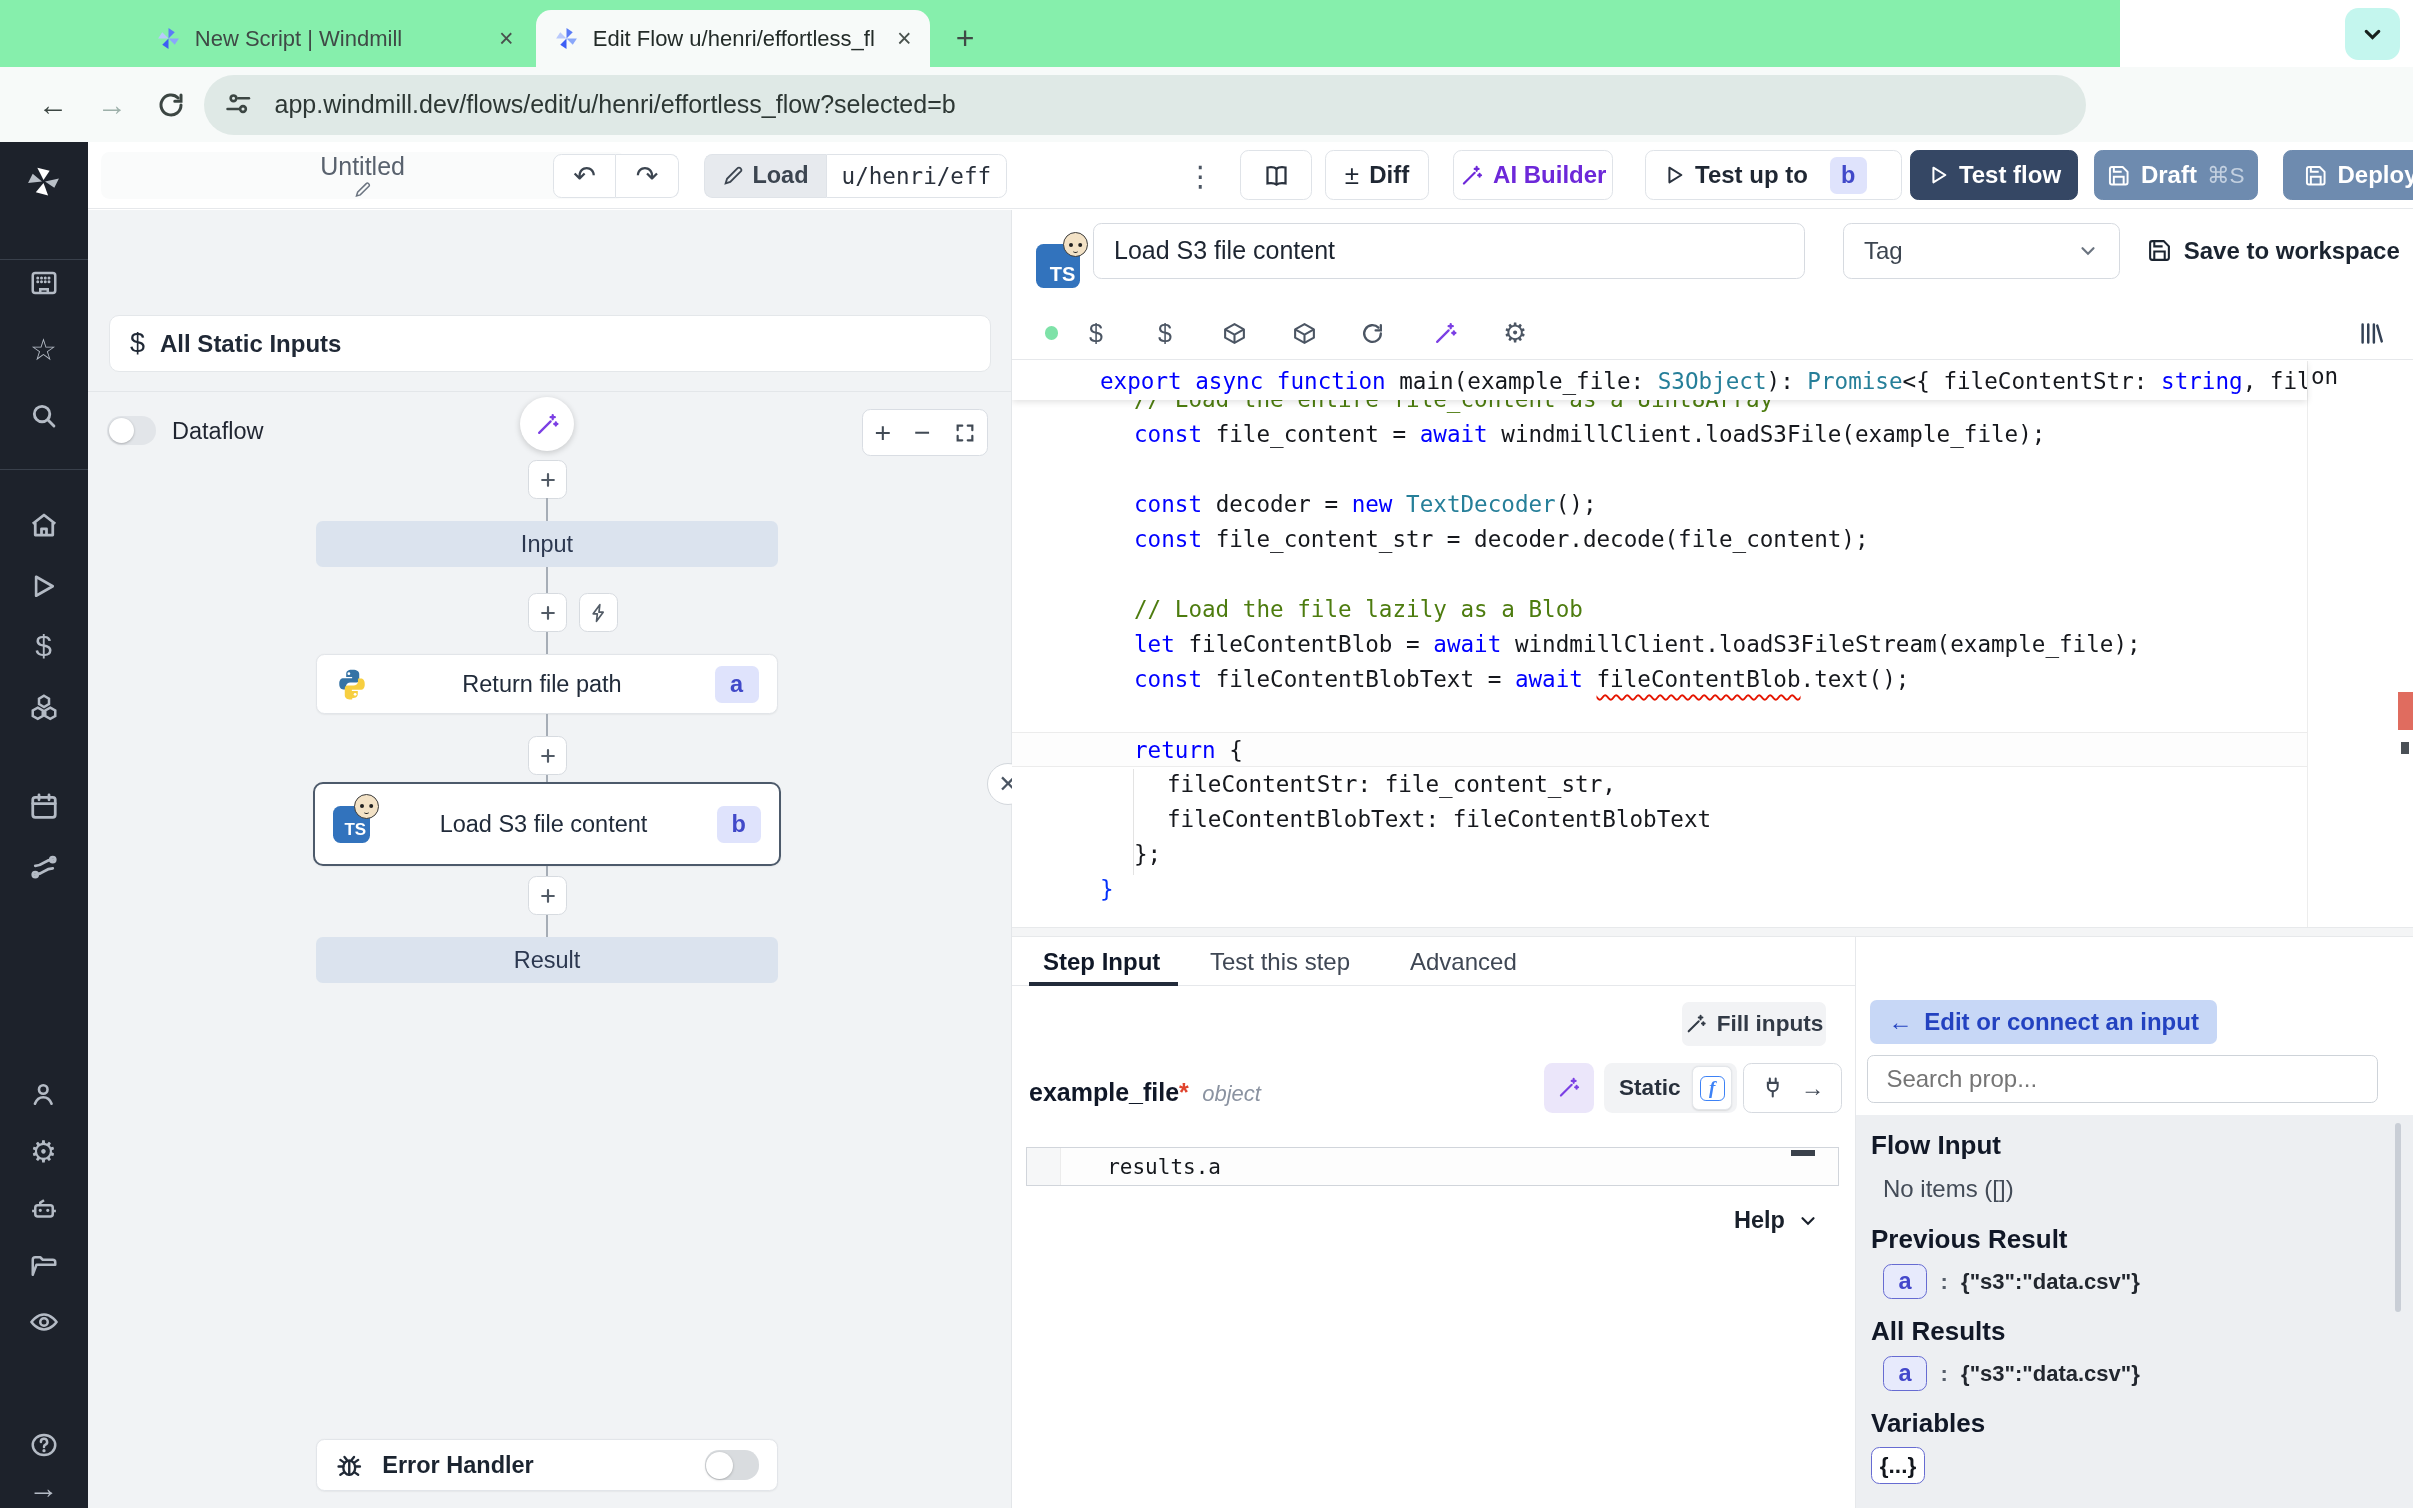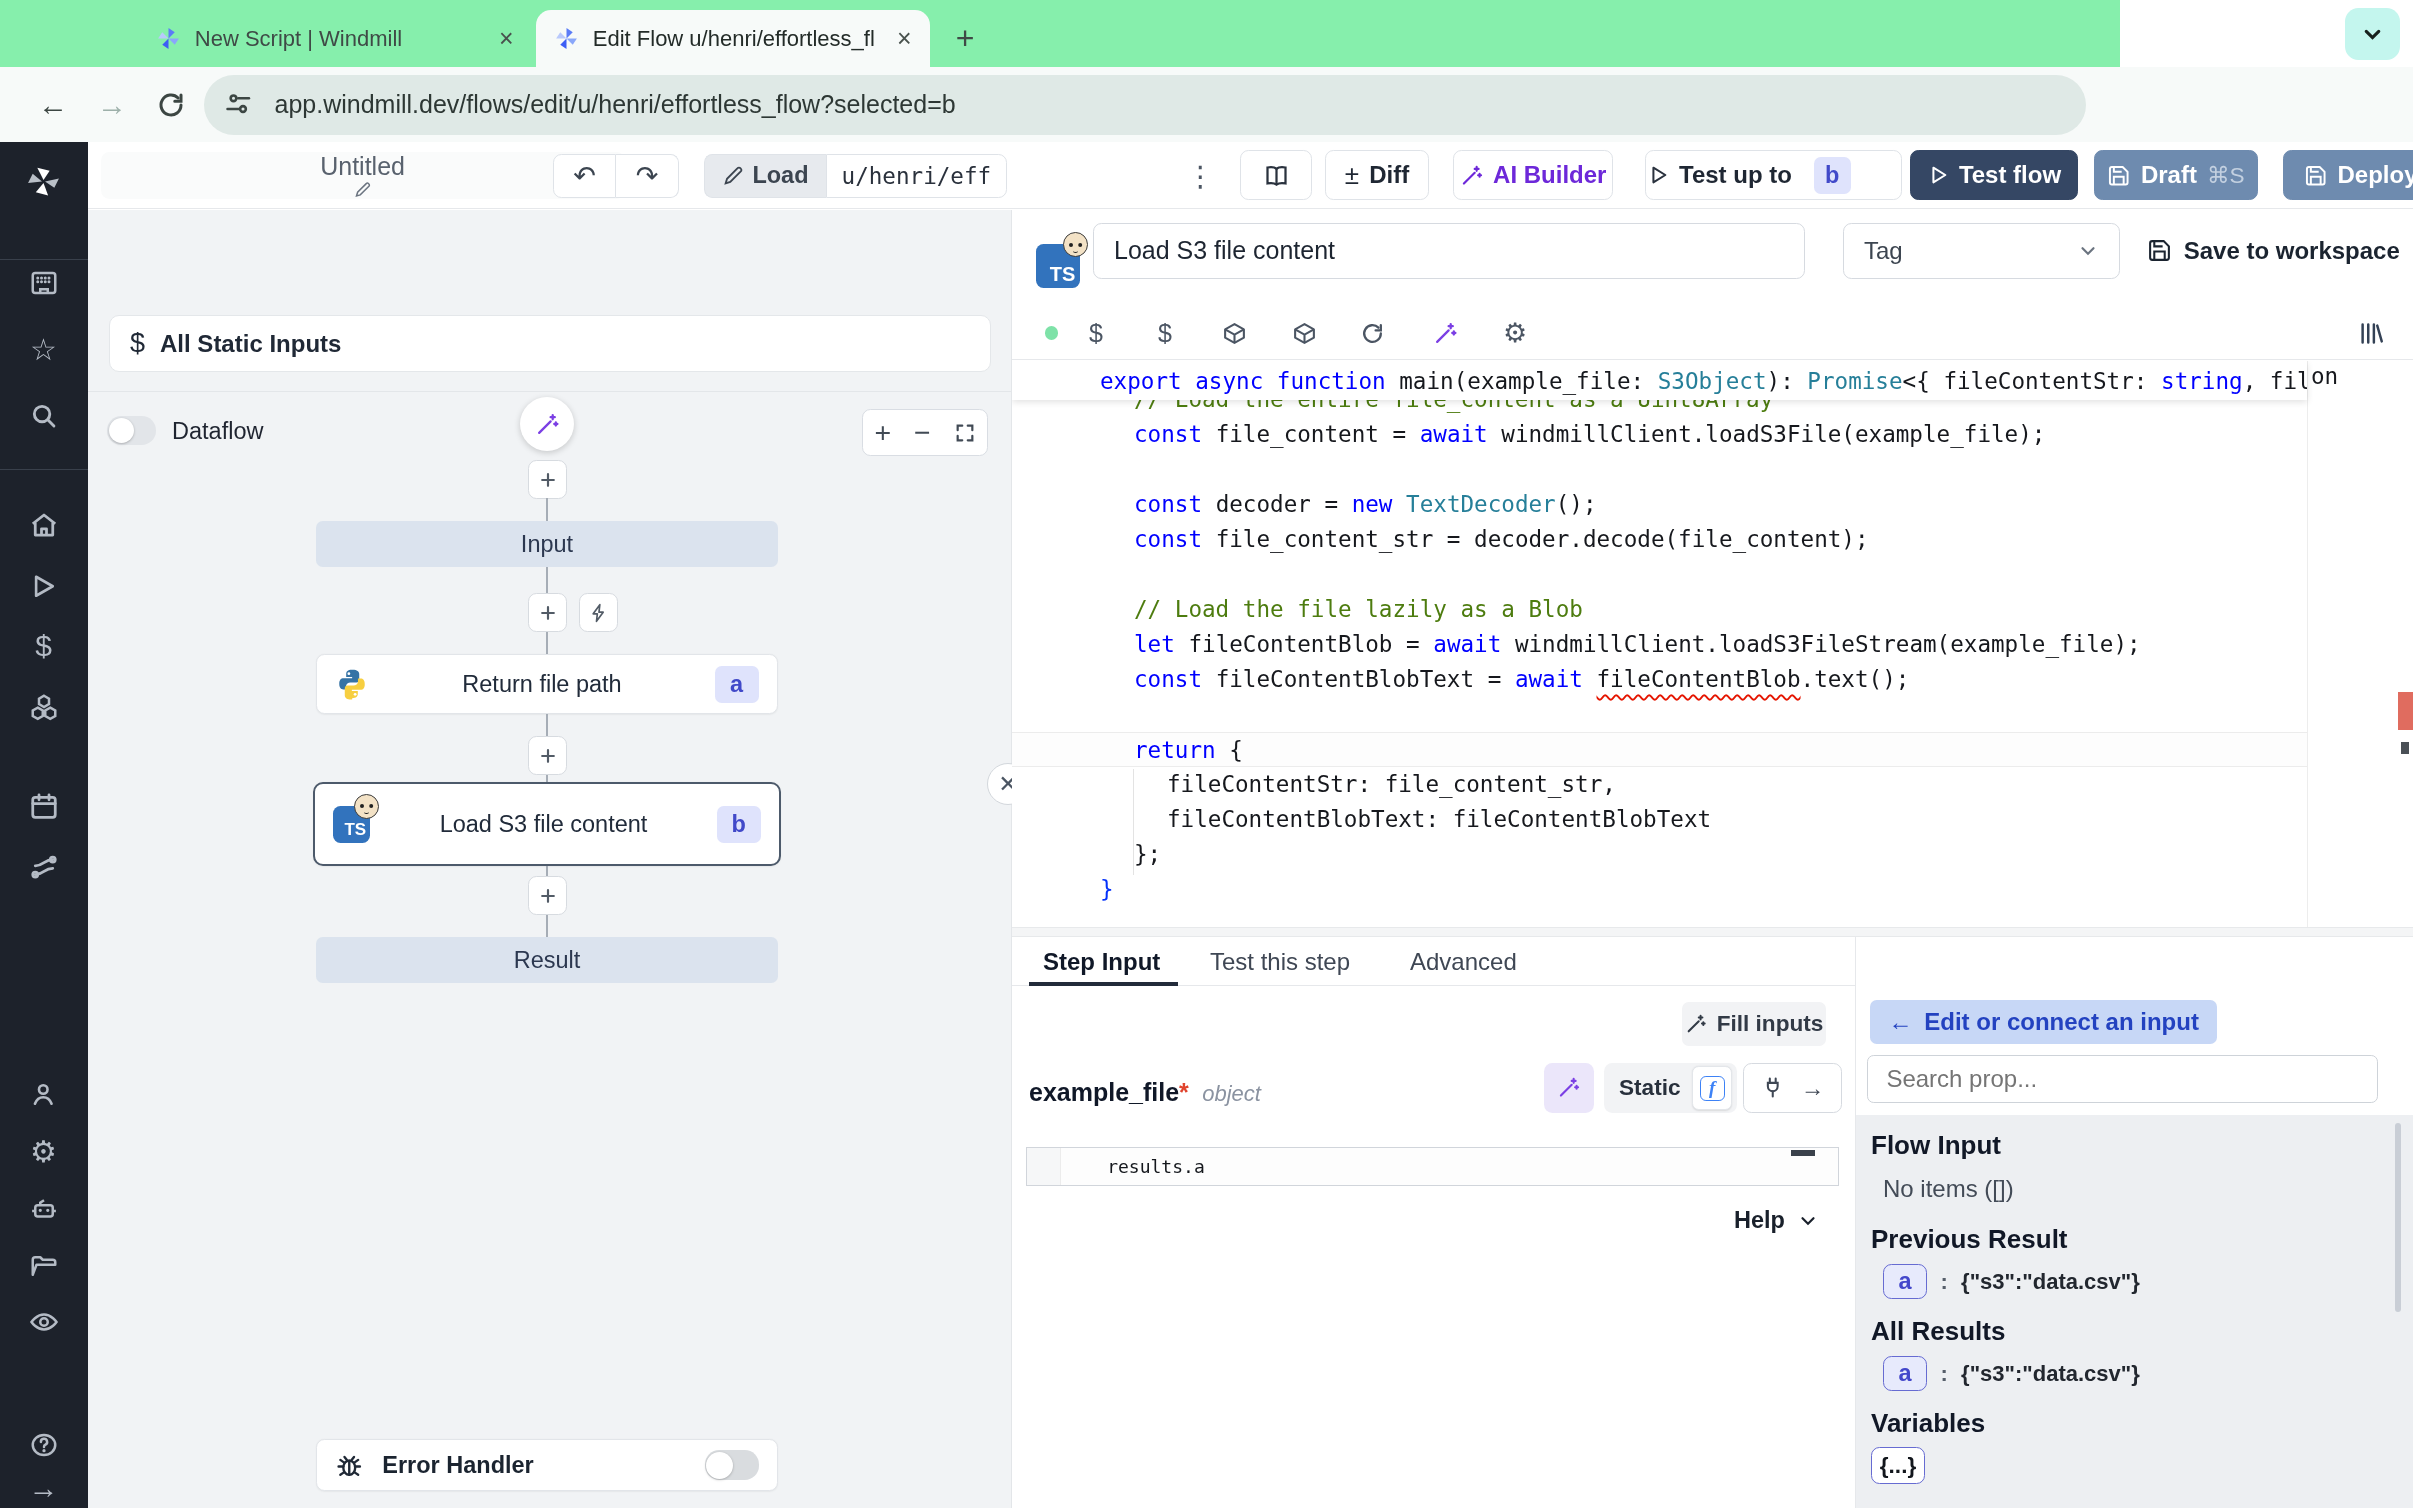--- a/index.html
+++ b/index.html
@@ -107,21 +107,21 @@
   .fieldlabel { position:absolute; left:17px; top:141px; font-size:25px; font-weight:700; color:#101828; }
   .fieldlabel .req { color:#e0442e; }
   .fieldlabel .ftype { font-weight:400; font-style:italic; font-size:22px; color:#8b93a1; margin-left:13.4px; }
   .wandbtn { position:absolute; left:532px; top:126px; width:50px; height:50px; background:#ebe6fa; border-radius:8.4px; display:flex; align-items:center; justify-content:center; }
   .staticgrp { position:absolute; left:592px; top:126px; height:50px; background:#f2f3f5; border-radius:8.4px; display:flex; align-items:center; padding:0 5px 0 15px; gap:11.7px; font-size:22.6px; font-weight:600; color:#28303c; }
   .fbox { width:40px; height:44px; background:#fff; border:0.8px solid #e3e6ea; border-radius:6.7px; box-shadow:0 0.8px 1.7px rgba(0,0,0,.1); display:flex; align-items:center; justify-content:center; }
   .fglyph { width:25px; height:25px; border:1.7px solid #3d82f6; border-radius:5.9px; color:#3d82f6; font-family:"Liberation Serif", serif; font-style:italic; font-weight:700; font-size:19px; display:flex; align-items:center; justify-content:center; }
   .pluggrp { position:absolute; left:731px; top:126px; width:99px; height:50px; background:#fff; border:0.8px solid #d6dae0; border-radius:8.4px; display:flex; align-items:center; justify-content:space-evenly; color:#3f4754; font-size:23.5px; }
   .exprbox { position:absolute; left:14.2px; top:210px; width:813px; height:39px; border:0.8px solid #d1d5db; background:#fdfdfd; display:flex; align-items:center; }
   .exprgutter { width:34px; height:100%; background:#f6f7f8; border-right:0.8px solid #ececec; }
-  .exprtext { font-family:"DejaVu Sans Mono", monospace; font-size:18px; color:#15181d; margin-left:46px; }
+  .exprtext { font-family:"DejaVu Sans Mono", monospace; font-size:21px; color:#15181d; margin-left:46px; }
   .exprdash { position:absolute; right:23.5px; top:1.7px; width:23.5px; height:5.9px; background:#3a414b; }
   .helprow { position:absolute; left:722px; top:270px; display:flex; align-items:center; gap:11.7px; font-size:23.5px; font-weight:600; color:#19202b; }
 
   
   .bottomright { position:absolute; left:844px; top:727px; width:557px; height:572px; background:#fff; }
   .editpill { position:absolute; left:14.2px; top:63px; height:44px; background:#c7d7f6; border-radius:6.7px; display:flex; align-items:center; gap:11.7px; padding:0 18.4px; font-size:24px; font-weight:600; color:#2342c0; }
   .searchprop { position:absolute; left:11px; top:118px; width:511px; height:48px; border:0.8px solid #ced3d9; border-radius:6.7px; font-size:24px; color:#98a1ad; font-family:"Liberation Sans", sans-serif; padding:0 18.4px; background:#fff; }
   .graypanel { position:absolute; left:0; top:178px; width:557px; height:394px; background:#edeff2; }
   .secttitle { position:absolute; left:15px; font-size:26px; font-weight:700; color:#111827; }
   .sectempty { position:absolute; left:27px; font-size:24px; color:#434b57; }
@@ -327,21 +327,21 @@
       <span>Diff</span>
     </div>
     <div class="btn abs" style="left:1365px;top:8.4px;width:160px;height:50px;color:#6d28d9">
       <svg width="23.5" height="23.5" viewBox="0 0 24 24" fill="none" stroke="#6d28d9" stroke-width="2.2" stroke-linecap="round">
           <path d="M4 20L15 9"></path>
           <path d="M17 3v4M15 5h4"></path>
           <path d="M20 10v3M18.5 11.5h3"></path>
         </svg>
       <span>AI Builder</span>
     </div>
-    <div class="btn abs" style="left:1557px;top:8.4px;width:257px;height:50px;justify-content:flex-start;padding:0 1px">
+    <div class="btn abs" style="left:1557px;top:8.4px;width:257px;height:50px;justify-content:flex-start;padding:0 17px">
       <svg width="22" height="22" viewBox="0 0 24 24" fill="none" stroke="#2a323e" stroke-width="2.2" stroke-linejoin="round">
           <path d="M7 4l13 8-13 8z"></path>
         </svg>
       <span>Test up to</span>
       <span class="badge" style="width:37px;height:37px;font-size:23.5px;margin-left:11.7px">b</span>
     </div>
     <div class="btn dark abs" style="left:1822px;top:8.4px;width:168px;height:50px">
       <svg width="22" height="22" viewBox="0 0 24 24" fill="none" stroke="#fff" stroke-width="2.2" stroke-linejoin="round">
           <path d="M7 4l13 8-13 8z"></path>
         </svg>

